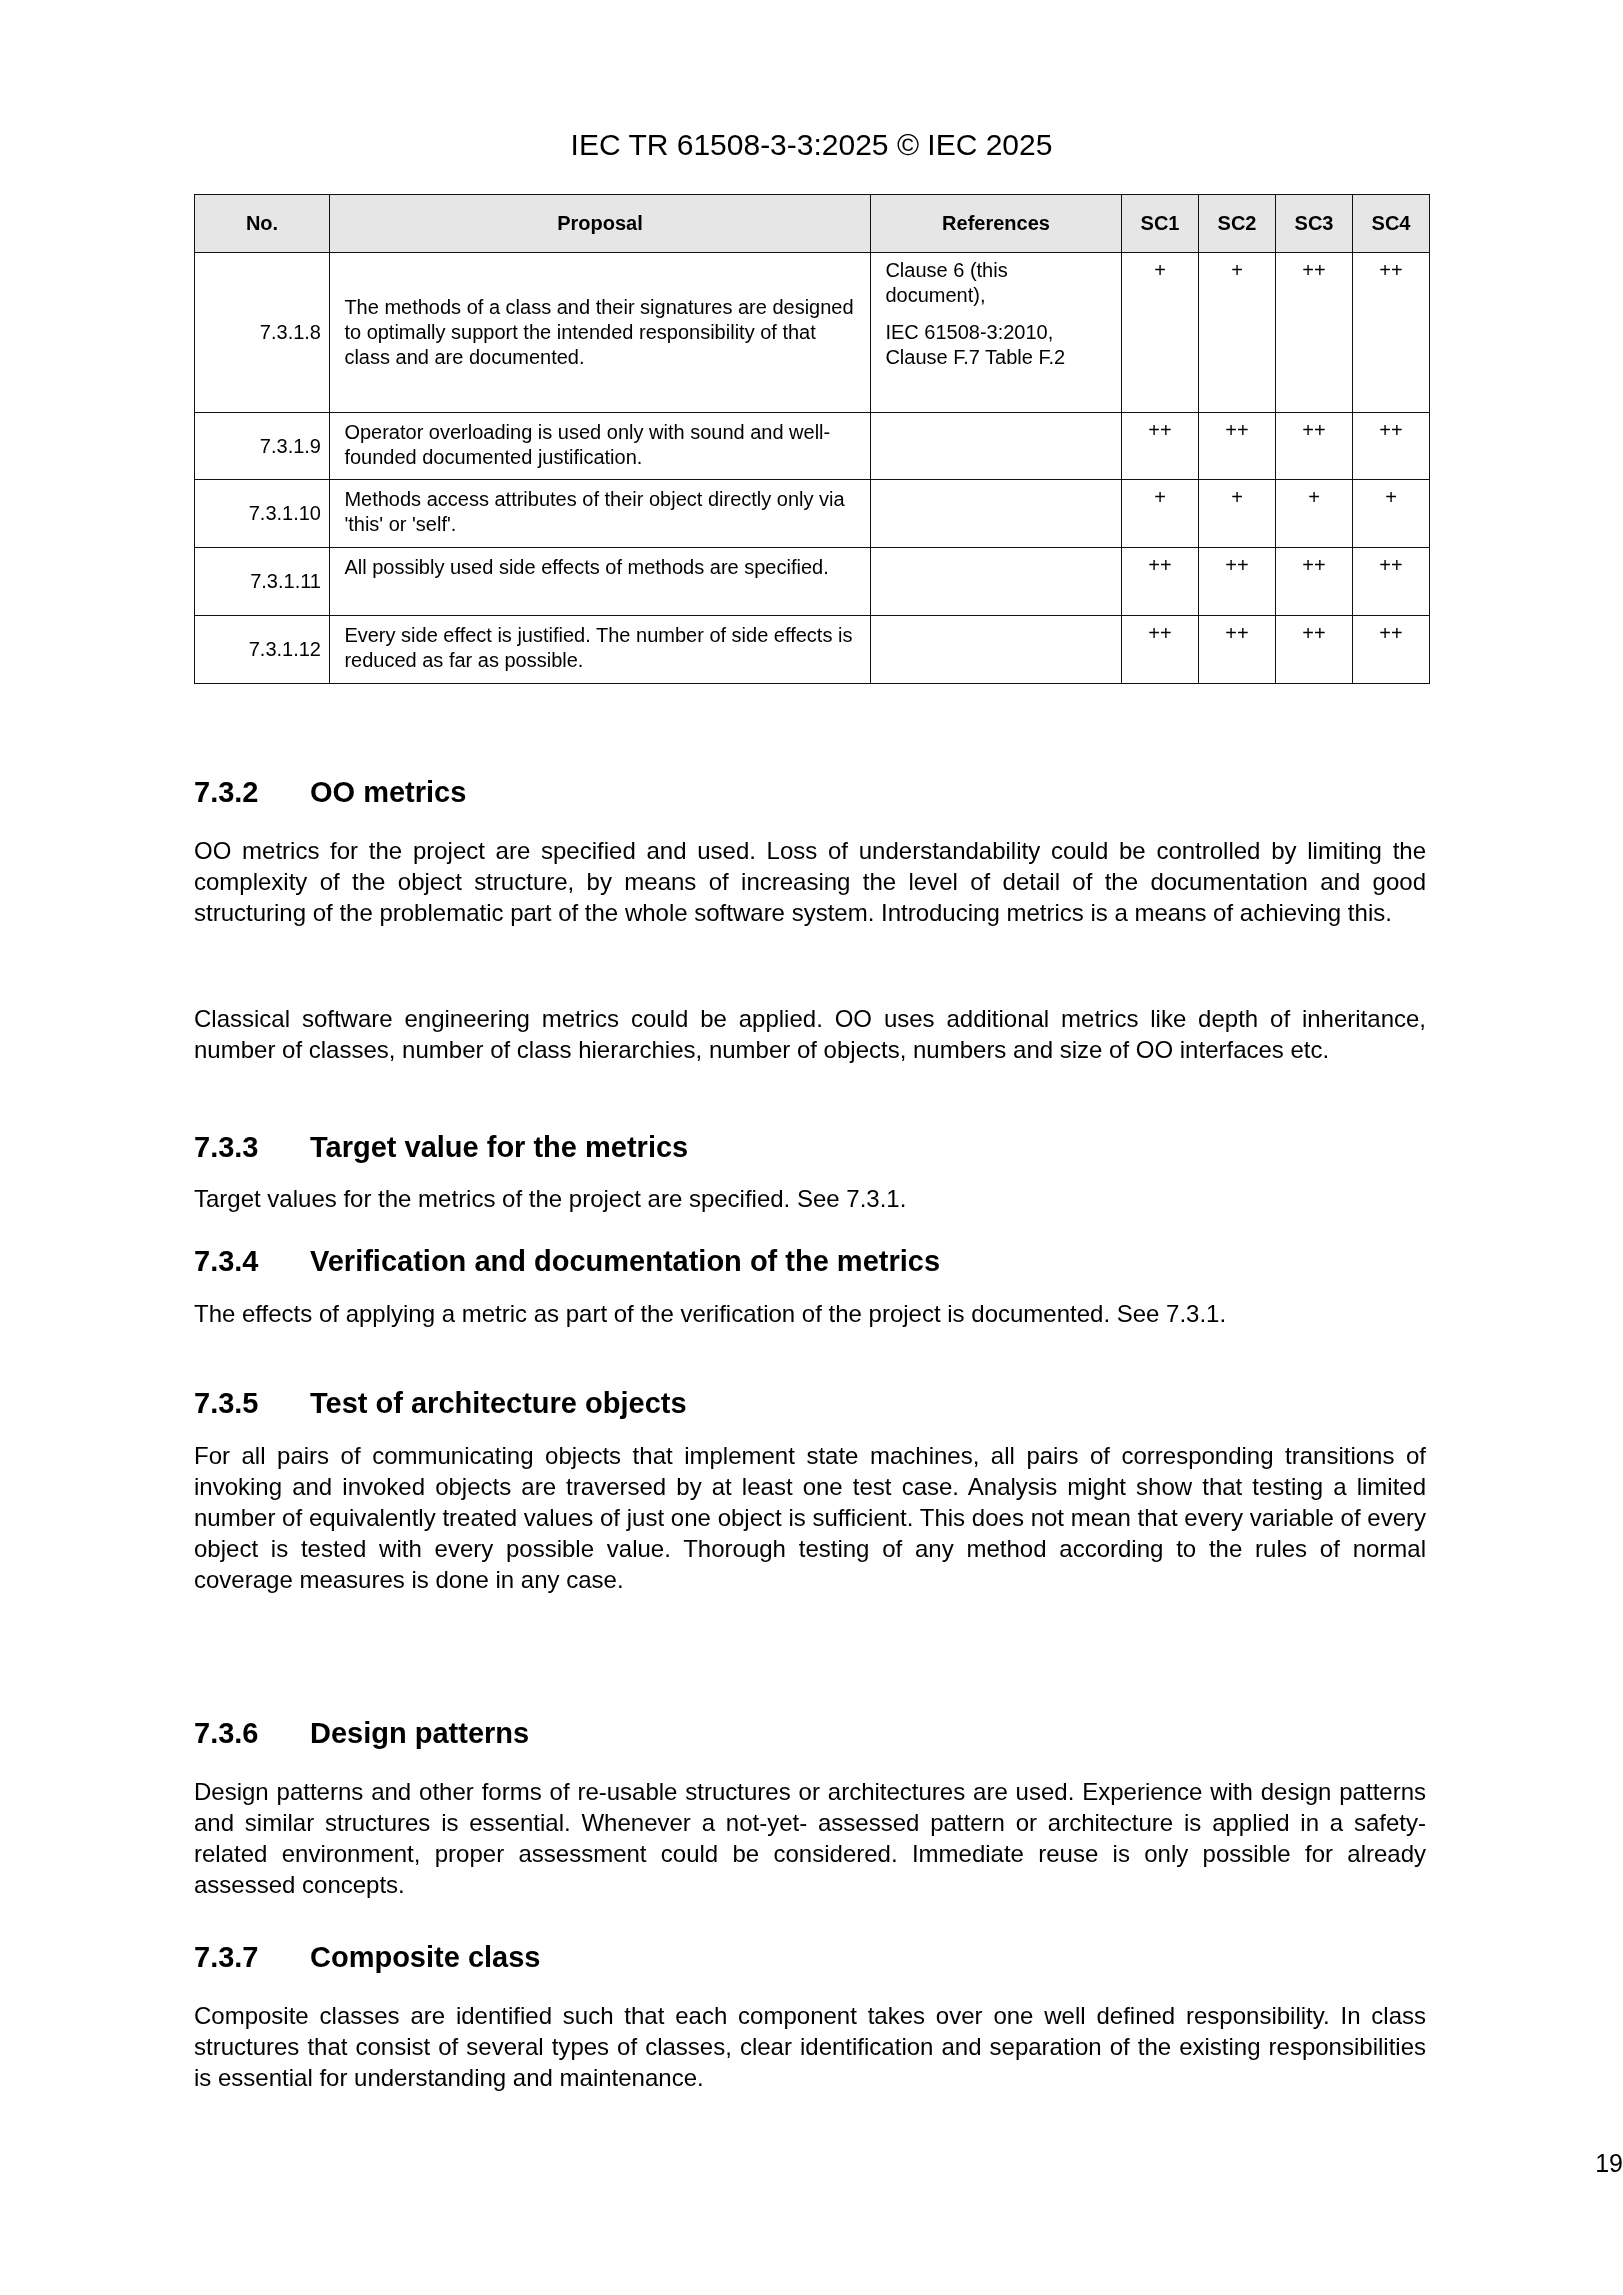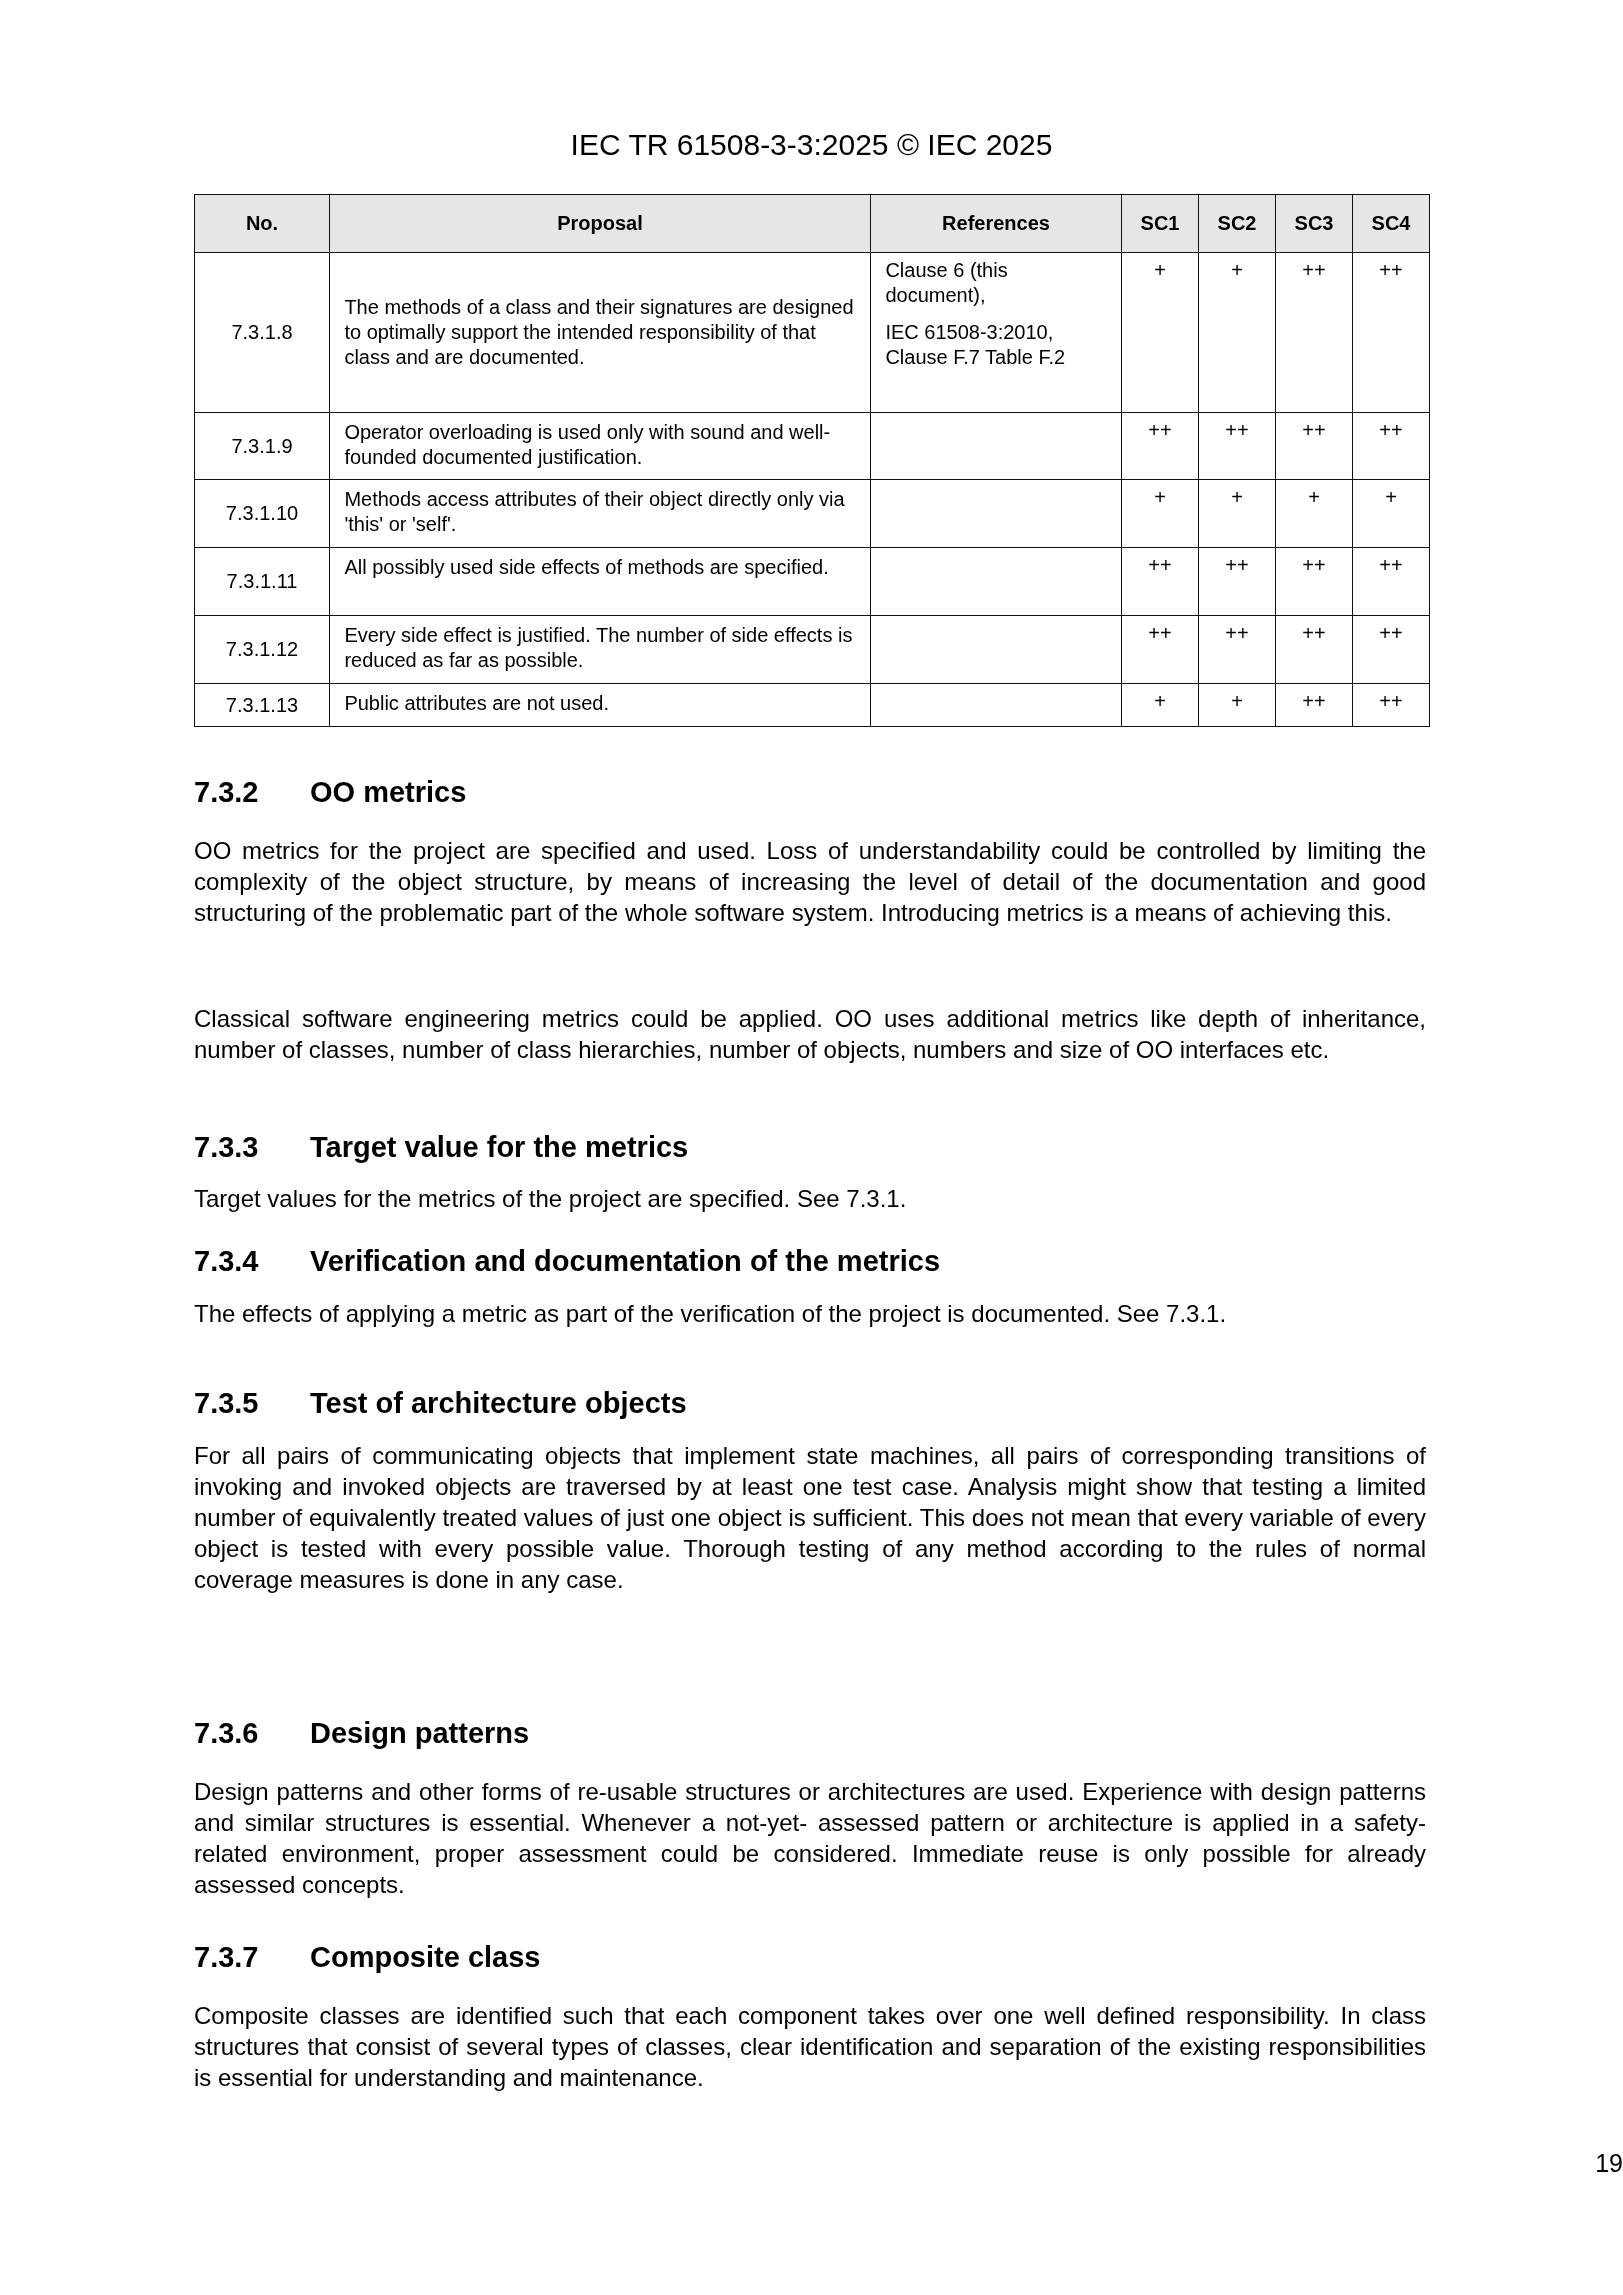--- a/index.html
+++ b/index.html
@@ -6,21 +6,21 @@
   body { width: 1623px; height: 2295px; position: relative; overflow: hidden;
          font-family: "Liberation Sans", sans-serif; color: #000; }
   .abs { position: absolute; }
   .running-header { left: 0; width: 1623px; top: 129px; text-align: center;
          font-size: 30px; line-height: 31px; }
   table.req { position: absolute; left: 194px; top: 194px; width: 1232px;
          border-collapse: collapse; table-layout: fixed; font-size: 20px; line-height: 25px; }
   table.req th, table.req td { border: 1.6px solid #111; padding: 8px; vertical-align: top; }
   table.req th { background: #e6e6e6; font-weight: bold; text-align: center;
          vertical-align: middle; height: 41px; font-size: 20px; }
-  table.req td.no { text-align: center; vertical-align: middle; margin-left: 28px; }
+  table.req td.no { text-align: right; vertical-align: middle; margin-left: 28px; }
   table.req td.prop { padding: 6.5px 13px 6.5px 14.4px; }
   table.req td.prop.mid { vertical-align: middle; }
   table.req td.refs { padding: 5.2px 13px 5.2px 14.4px; }
   table.req td.sc { text-align: center; padding-top: 5.2px; }
   .refs p { margin: 0; }
   .refs p + p { margin-top: 11.8px; }
   .h { left: 194px; font-size: 29px; line-height: 31px; font-weight: bold; white-space: nowrap; }
   .h .num { display: inline-block; width: 116px; }
   .p { left: 194px; width: 1232px; font-size: 24px; line-height: 31px; text-align: justify; margin: 0; }
   .page-num { left: 0; width: 1623px; top: 2148px; text-align: right; font-size: 25px; line-height: 31px; }
@@ -93,29 +93,20 @@
     </tr>
     <tr style="height:68px">
       <td class="no">7.3.1.12</td>
       <td class="prop">Every side effect is justified. The number of side effects is reduced as far as possible.</td>
       <td class="refs"></td>
       <td class="sc">++</td>
       <td class="sc">++</td>
       <td class="sc">++</td>
       <td class="sc">++</td>
     </tr>
-    <tr style="height:43px">
-      <td class="no">7.3.1.13</td>
-      <td class="prop">Public attributes are not used.</td>
-      <td class="refs"></td>
-      <td class="sc">+</td>
-      <td class="sc">+</td>
-      <td class="sc">++</td>
-      <td class="sc">++</td>
-    </tr>
   </tbody>
 </table>
 
 <div class="abs h" style="top:777px">
   <span class="num">7.3.2</span><span>OO metrics</span>
 </div>
 <p class="abs p" style="top:835px">OO metrics for the project are specified and used. Loss of understandability could be controlled by limiting the complexity of the object structure, by means of increasing the level of detail of the documentation and good structuring of the problematic part of the whole software system. Introducing metrics is a means of achieving this.</p>
 <p class="abs p" style="top:1003px">Classical software engineering metrics could be applied. OO uses additional metrics like depth of inheritance, number of classes, number of class hierarchies, number of objects, numbers and size of OO interfaces etc.</p>
 
 <div class="abs h" style="top:1132px">

